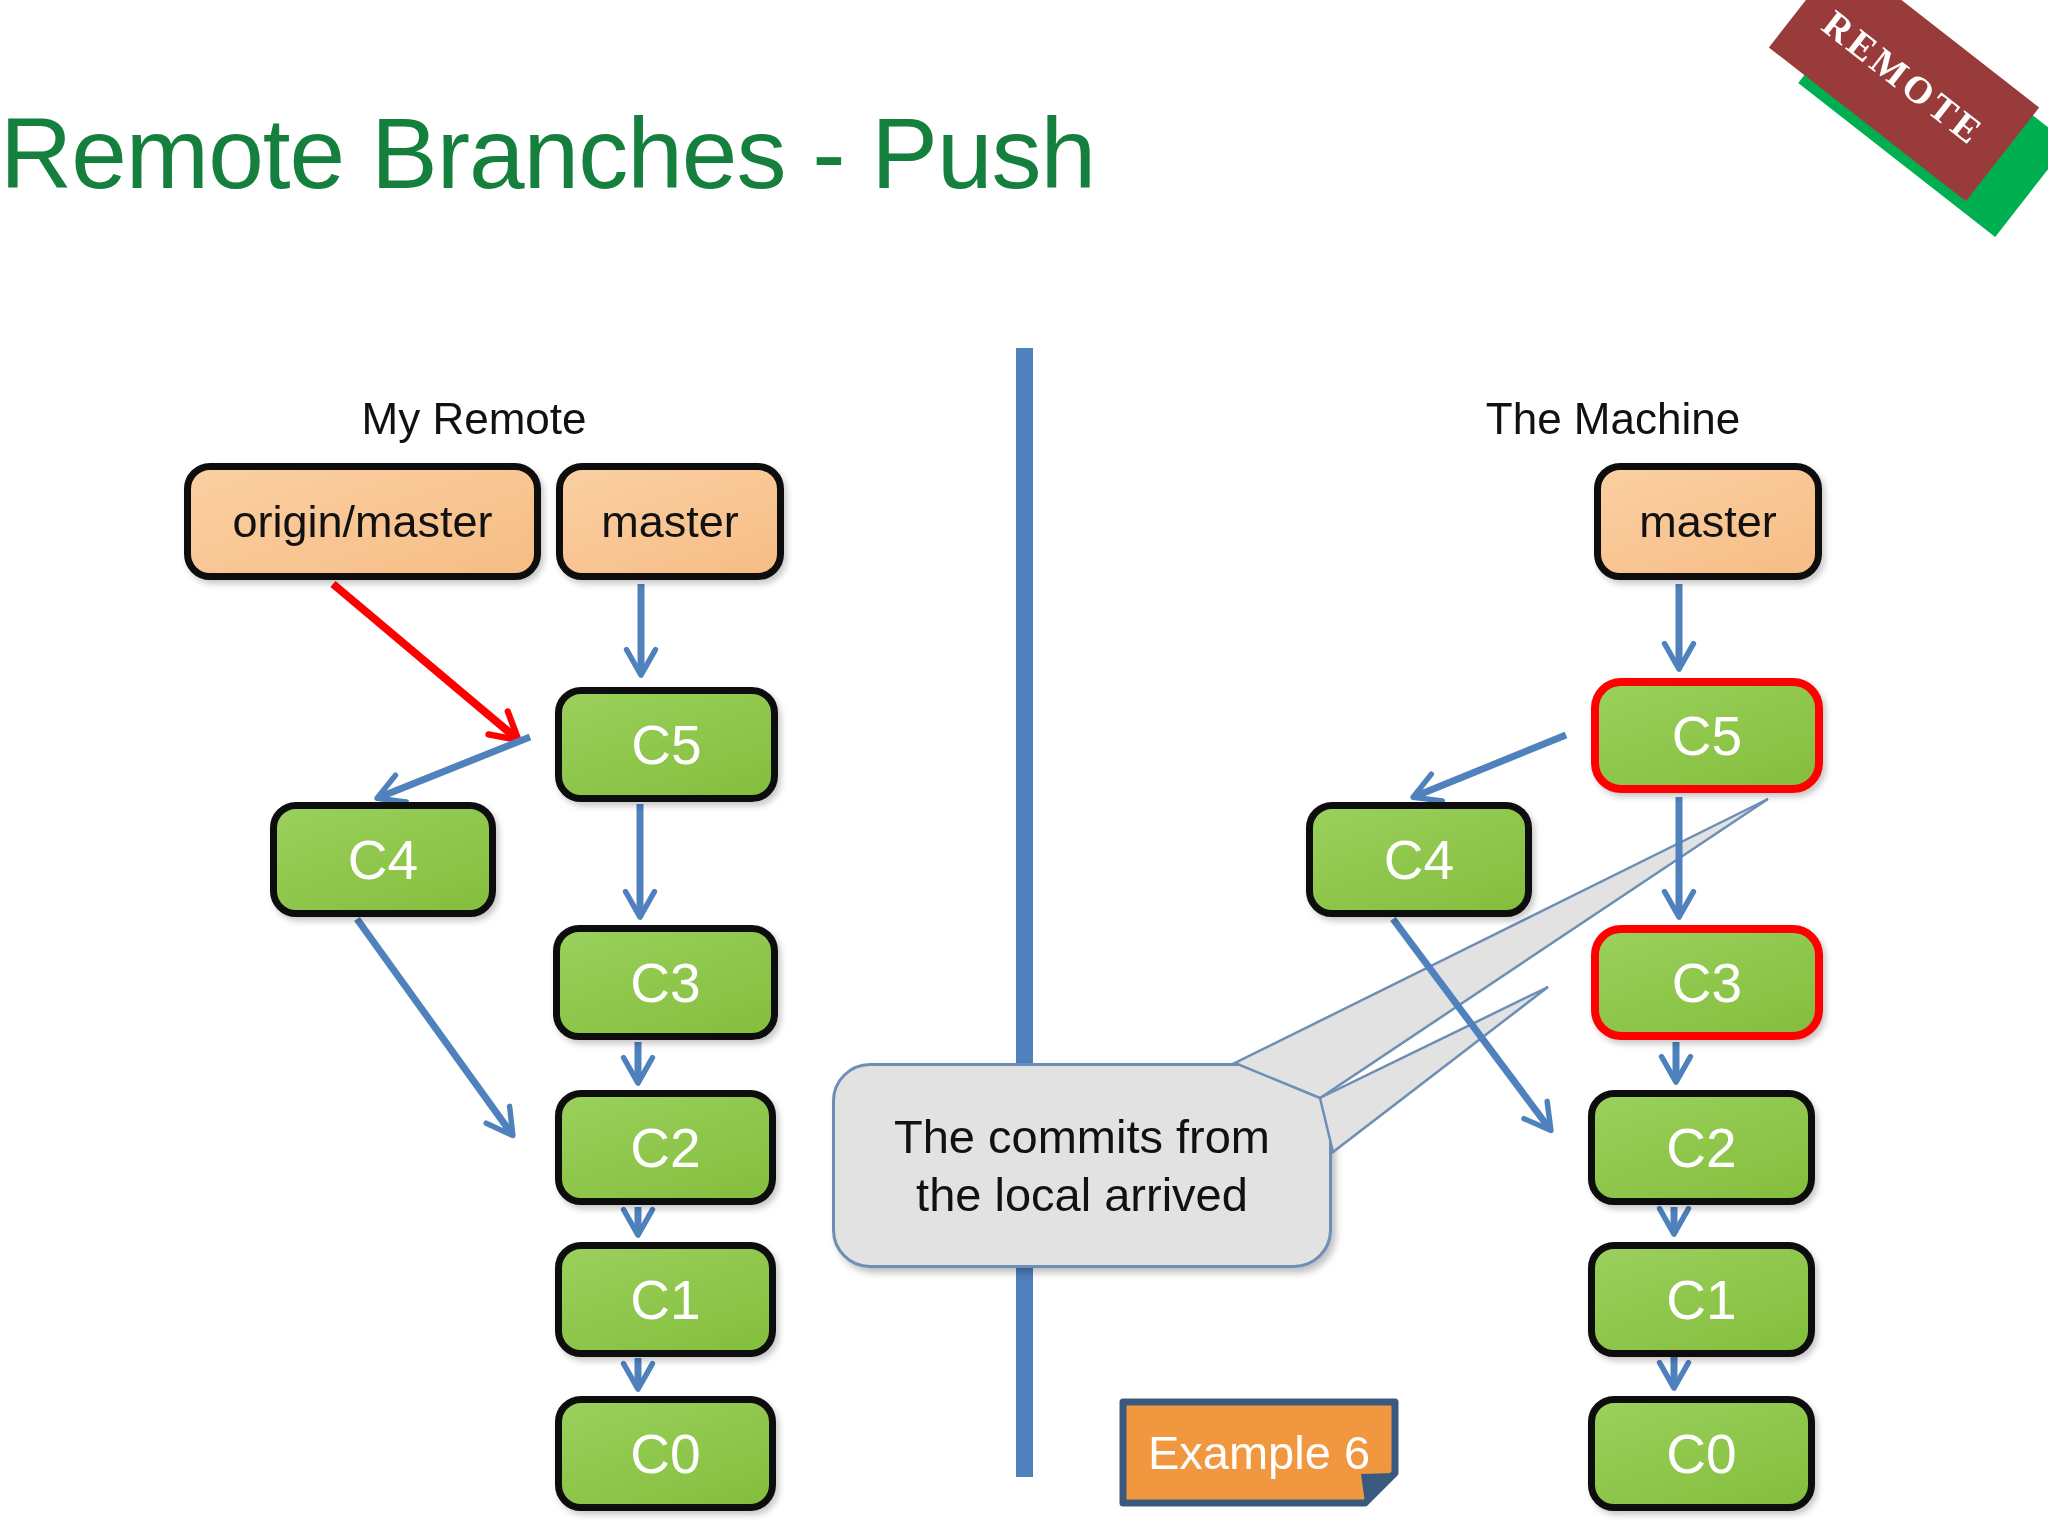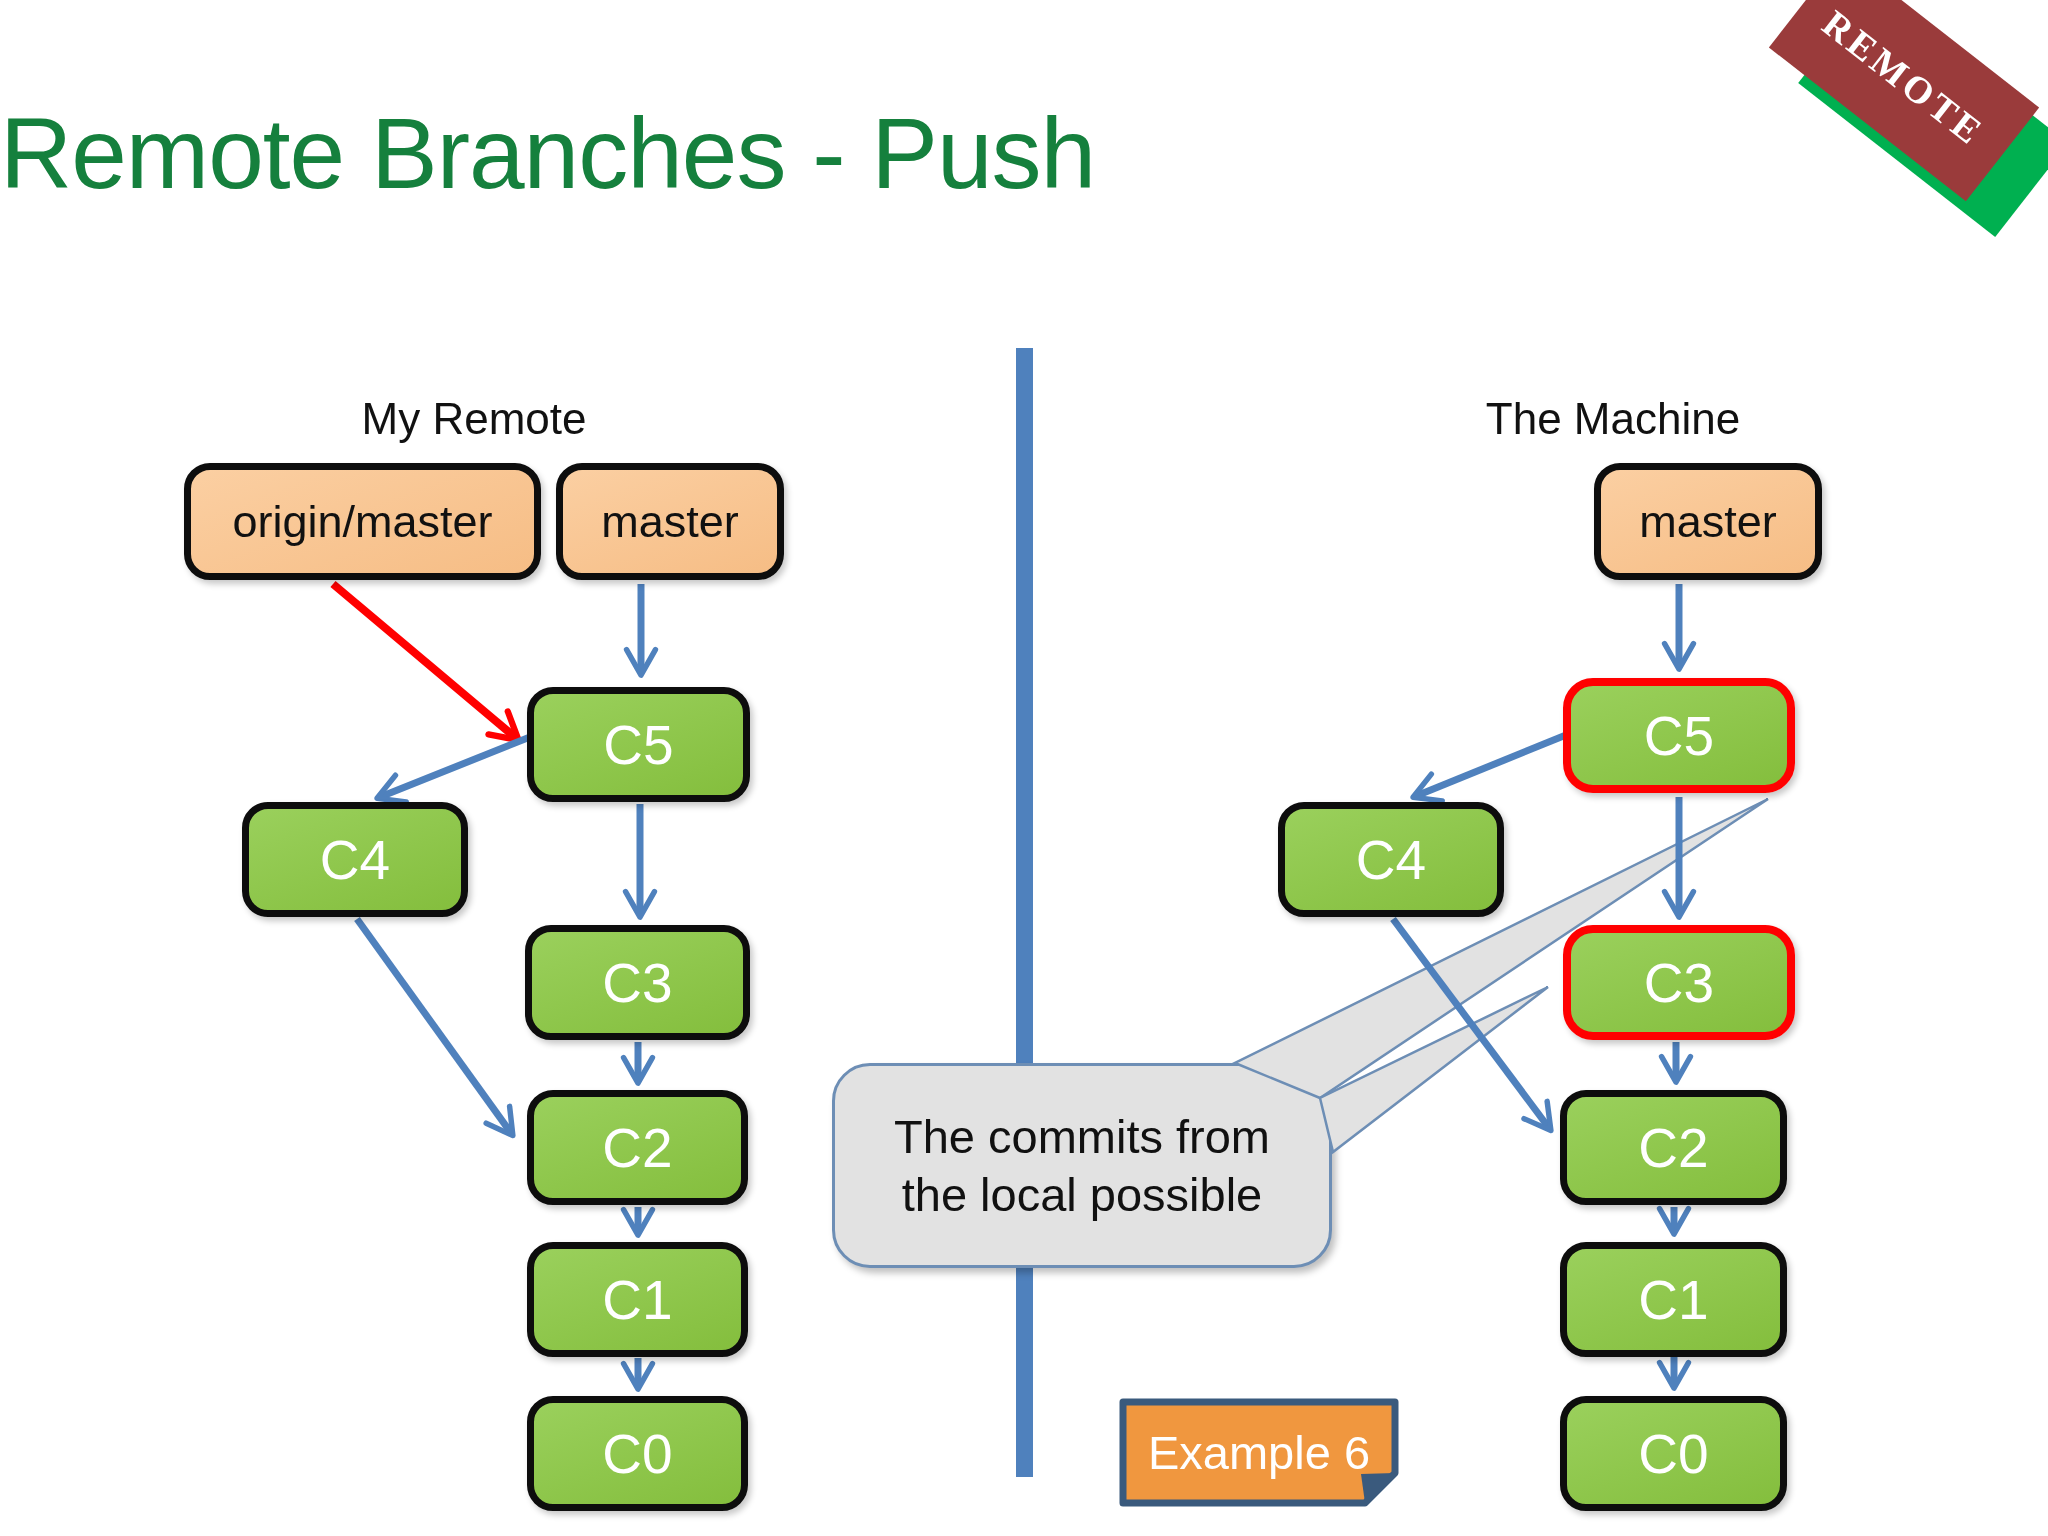--- a/index.html
+++ b/index.html
@@ -20,21 +20,21 @@
     display:flex;align-items:center;justify-content:center;}
   .badge-face span{font-family:"Liberation Serif","DejaVu Serif",serif;font-weight:bold;
     color:#fff;font-size:38px;letter-spacing:4px;}
   
   .col-heading{position:absolute;width:460px;text-align:center;font-size:44px;color:#111;}
   
   .node{position:absolute;display:flex;align-items:center;justify-content:center;
     border:7px solid #0d0d0d;border-radius:26px;box-sizing:border-box;
     box-shadow:3px 4px 6px rgba(0,0,0,0.22);}
   .node.ref{background:linear-gradient(160deg,#fbcfa2,#f6bd85);font-size:45px;color:#111;margin-left:29px;}
-  .node.commit{background:linear-gradient(160deg,#9ad05c,#84be3d);font-size:55px;color:#fff;}
+  .node.commit{background:linear-gradient(160deg,#9ad05c,#84be3d);font-size:55px;color:#fff;margin-left:28px;}
   .node.hl{border:8px solid #ff0000;border-radius:30px;}
   
   .layer{position:absolute;left:0;top:0;}
   
   .callout{
     position:absolute;left:832px;top:1063px;width:500px;height:205px;
     background:#e2e2e2;border:3px solid #6d8eb5;border-radius:38px;box-sizing:border-box;
     display:flex;align-items:center;justify-content:center;text-align:center;
     font-size:47px;color:#111;line-height:1.22;white-space:pre-line;
     box-shadow:4px 5px 7px rgba(0,0,0,0.25);
@@ -55,21 +55,21 @@
 <body>
 
 <div id="canvas">
 
   <svg class="layer" width="2048" height="1536">
     <rect x="1016" y="348" width="17" height="1129" fill="#4f81bd"></rect>
   </svg>
 
   <div class="callout">
     <span>The commits from
-the local possible</span>
+the local arrived</span>
   </div>
 
   <svg class="layer" width="2048" height="1536">
     <defs>
       <marker id="arrowBlue" viewBox="0 0 12 12" refX="9" refY="6" markerWidth="5.5" markerHeight="5.5" orient="auto">
         <path d="M2,1.5 L10,6 L2,10.5" fill="none" stroke="#4f81bd" stroke-width="1.7" stroke-linecap="round" stroke-linejoin="round"></path>
       </marker>
       <marker id="arrowRed" viewBox="0 0 12 12" refX="9" refY="6" markerWidth="5" markerHeight="5" orient="auto">
         <path d="M2,1.5 L10,6 L2,10.5" fill="none" stroke="#ff0000" stroke-width="1.9" stroke-linecap="round" stroke-linejoin="round"></path>
       </marker>

